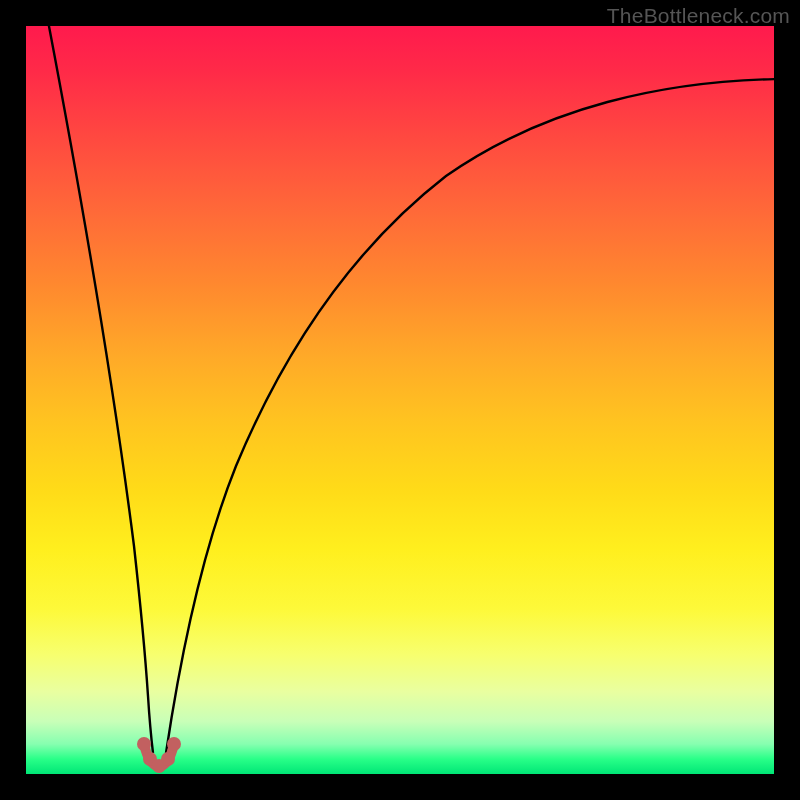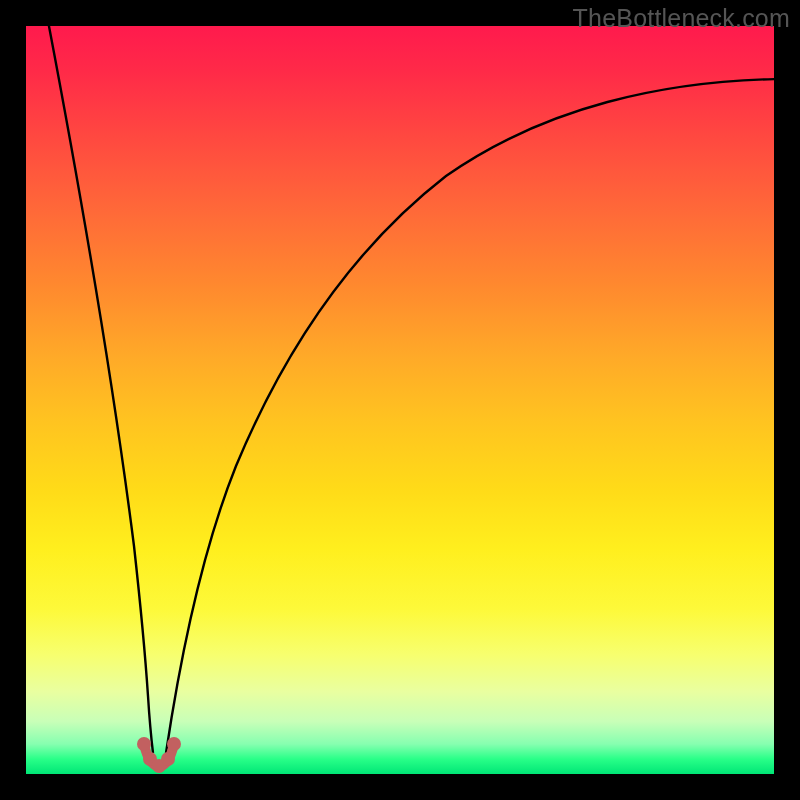--- a/index.html
+++ b/index.html
@@ -47,21 +47,21 @@
     left: 0;
     top: 0;
     width: 748px;
     height: 748px;
   }
   .attribution {
     position: absolute;
     top: 4px;
     right: 10px;
     color: #555;
-    font-size: 25px;
+    font-size: 21px;
     letter-spacing: 0.2px;
     font-weight: 400;
   }
 </style>
 </head>
 <body>
 
 <div class="frame">
   <div class="plot">
     <svg class="curve" viewBox="0 0 748 748" preserveAspectRatio="none">

